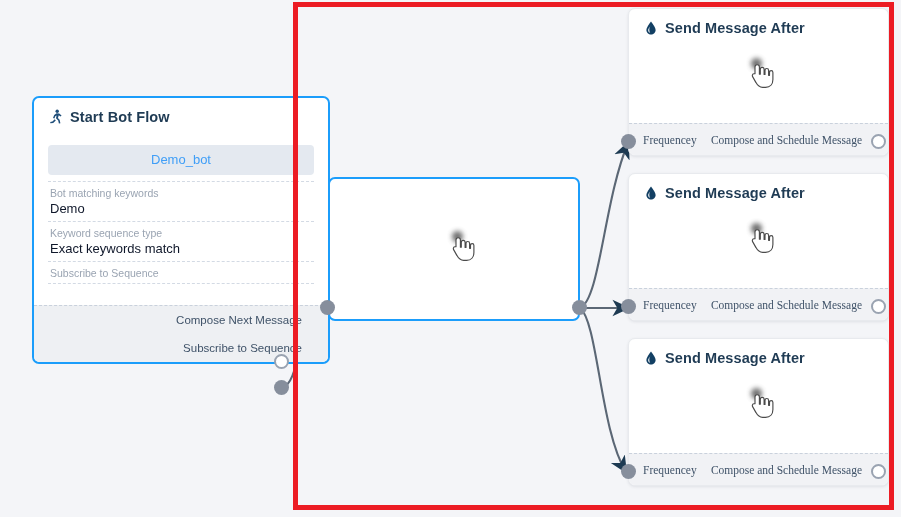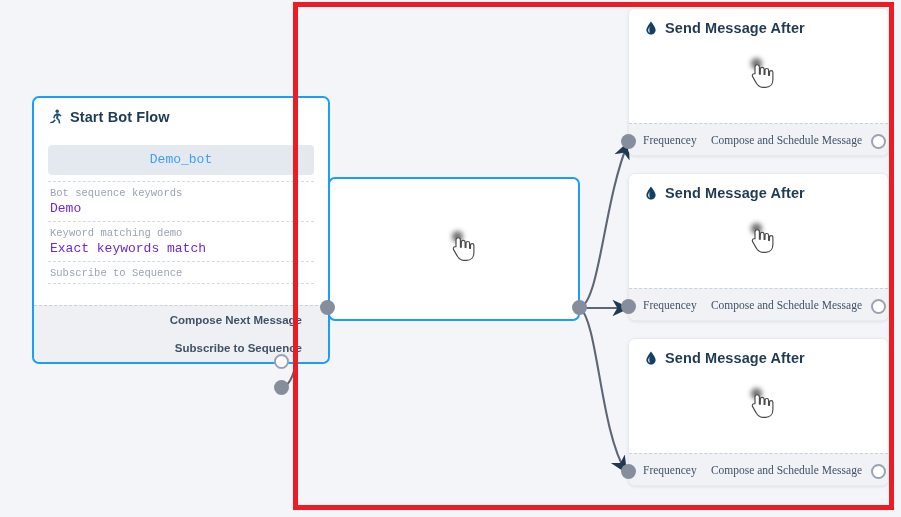--- a/index.html
+++ b/index.html
@@ -41,38 +41,38 @@
     display:flex;align-items:center;gap:6px;
     padding:11px 14px 4px 14px;
   }
   .node-title{
     font-size:14.5px;color:#1f3b54;font-weight:600;letter-spacing:.1px;
     white-space:nowrap;
   }
   .node-ico{width:16px;height:16px;display:inline-block;flex:0 0 auto;line-height:0;}
   .node-ico svg{display:block;}
 
-  .node-body{padding:12px 14px;font-family:Liberation Mono, monospace;}
+  .node-body{padding:12px 14px;}
 
   
   .chip{
     background:#e4e9f0;border-radius:4px;
     text-align:center;color:#3f9ef7;font-size:13px;
     padding:7px 0 8px 0;margin:4px 0 6px 0;
   }
 
   
   .fields{border-top:1px dashed #d3dae4;}
   .field{
     border-bottom:1px dashed #d3dae4;
     padding:4px 2px 3px 2px;
   }
   .field:last-child{border-bottom:1px dashed #d3dae4;}
   .f-label{font-size:10.5px;color:#9aa4b2;line-height:14px;}
-  .f-value{font-size:13px;color:#6d28d9;line-height:18px;}
+  .f-value{font-size:13px;color:#0f172a;line-height:18px;}
 
   
   .node-foot{
     background:#eef0f3;
     border-top:1px dashed #c9d1dc;
     border-bottom-left-radius:6px;border-bottom-right-radius:6px;
     position:relative;
   }
   .node.plain .node-foot{background:#f1f2f5;}
   .port-row{
@@ -137,34 +137,34 @@
         </svg>
       </span>
       <span class="node-title">Start Bot Flow</span>
     </div>
 
     <div class="node-body">
       <div class="chip">Demo_bot</div>
 
       <div class="fields">
         <div class="field">
-          <div class="f-label">Bot sequence keywords</div>
+          <div class="f-label">Bot matching keywords</div>
           <div class="f-value">Demo</div>
         </div>
         <div class="field">
-          <div class="f-label">Keyword matching demo</div>
+          <div class="f-label">Keyword sequence type</div>
           <div class="f-value">Exact keywords match</div>
         </div>
         <div class="field">
           <div class="f-label">Subscribe to Sequence</div>
         </div>
       </div>
     </div>
 
-    <div class="node-foot" style="margin-top:9px;height:56px;font-weight:bold;">
+    <div class="node-foot" style="margin-top:9px;height:56px;">
       <div class="port-row" style="height:28px;">
         <span class="port-label right">Compose Next Message</span>
       </div>
       <div class="port-row" style="height:28px;">
         <span class="port-label right">Subscribe to Sequence</span>
       </div>
     </div>
   </div>
 
   <div class="port hollow" style="left:274px;top:354px;z-index:3;"></div>

